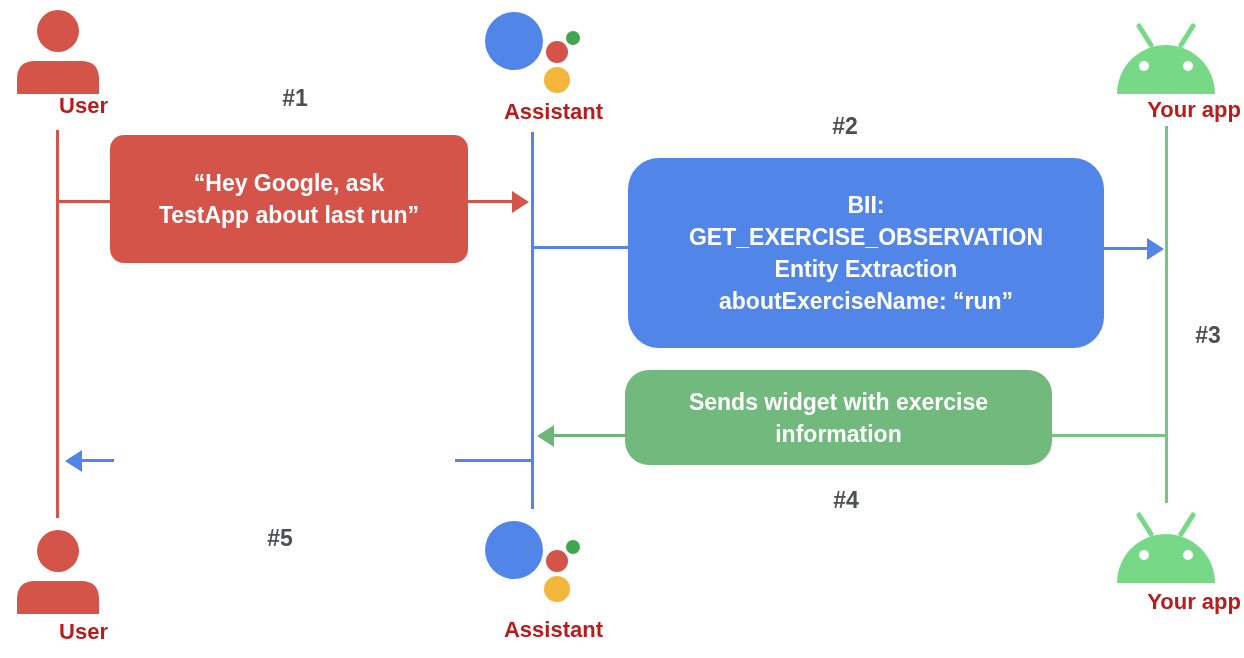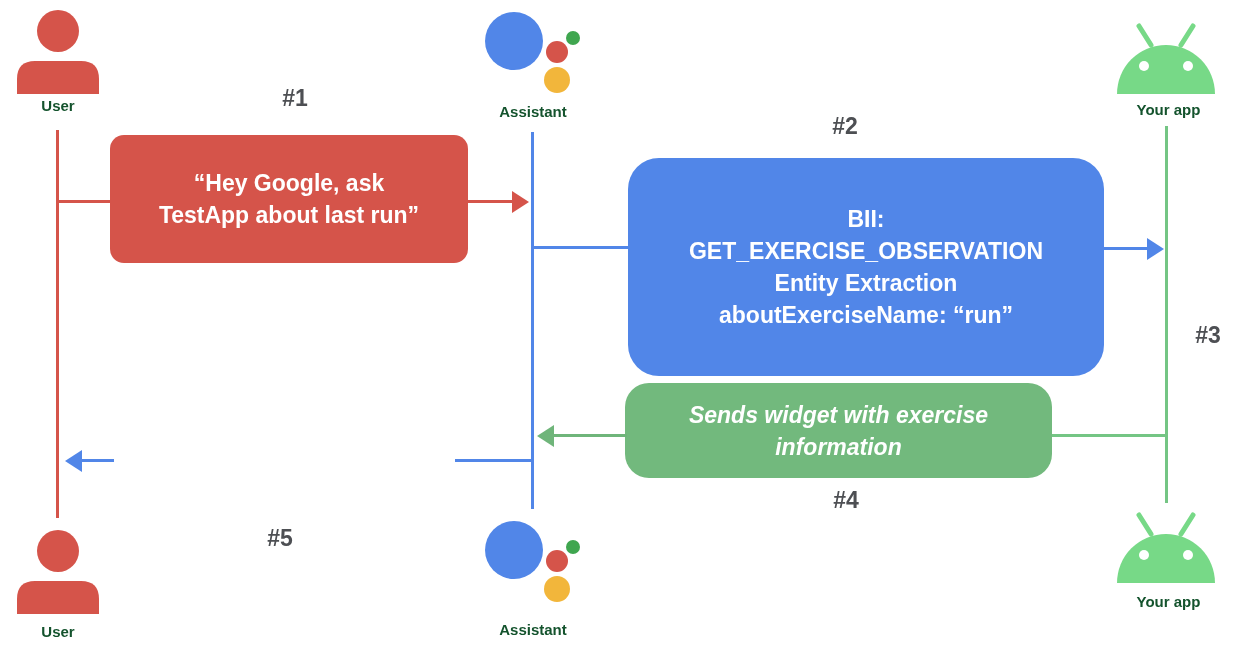--- a/index.html
+++ b/index.html
@@ -2,21 +2,21 @@
 <html><head>
 <meta charset="utf-8">
 <style>
   html,body{margin:0;padding:0;background:#ffffff;}
   .stage{
     position:relative;width:1244px;height:658px;background:#ffffff;overflow:hidden;
     font-family:"Liberation Sans",sans-serif;
   }
   .abs{position:absolute;}
   .actor-label{
-    font-weight:bold;font-size:15px;color:#14532d;text-align:center;line-height:24px;
+    font-weight:bold;font-size:22px;color:#b91c1c;text-align:right;line-height:24px;
   }
   .step-label{
     font-weight:bold;font-size:23px;color:#4d4f53;text-align:center;line-height:24px;
   }
   .msg-box{
     color:#ffffff;font-weight:bold;font-size:23px;line-height:32px;
     display:flex;align-items:center;justify-content:center;text-align:center;
     white-space:pre-line;
   }
   .box-red{background:#d5544a;border-radius:14px;}
@@ -68,31 +68,31 @@
 
   <div class="abs step-label" style="left:265px;top:86px;width:60px;">#1</div>
   <div class="abs hline c-red" style="left:57px;top:200px;width:56px;"></div>
   <div class="abs msg-box box-red" style="left:110px;top:135px;width:358px;height:128px;">“Hey Google, ask
 TestApp about last run”</div>
   <div class="abs hline c-red" style="left:466px;top:200px;width:47px;"></div>
   <div class="abs tri tri-right-red" style="left:512px;top:191px;"></div>
 
   <div class="abs step-label" style="left:815px;top:114px;width:60px;">#2</div>
   <div class="abs hline c-blue" style="left:533px;top:246px;width:97px;"></div>
-  <div class="abs msg-box box-blue" style="left:628px;top:158px;width:476px;height:218px;">BII:
+  <div class="abs msg-box box-blue" style="left:628px;top:158px;width:476px;height:190px;">BII:
 GET_EXERCISE_OBSERVATION
 Entity Extraction
 aboutExerciseName: “run”</div>
   <div class="abs hline c-blue" style="left:1102px;top:247px;width:46px;"></div>
   <div class="abs tri tri-right-blue" style="left:1147px;top:238px;"></div>
 
   <div class="abs step-label" style="left:1178px;top:323px;width:60px;">#3</div>
 
   <div class="abs hline c-greenline" style="left:1050px;top:434px;width:117px;"></div>
-  <div class="abs msg-box box-green" style="left:625px;top:383px;width:427px;height:95px;font-style:italic;">Sends widget with exercise
+  <div class="abs msg-box box-green" style="left:625px;top:370px;width:427px;height:95px;">Sends widget with exercise
 information</div>
   <div class="abs hline c-green" style="left:552px;top:434px;width:75px;"></div>
   <div class="abs tri tri-left-green" style="left:537px;top:425px;"></div>
   <div class="abs step-label" style="left:816px;top:488px;width:60px;">#4</div>
 
   <div class="abs hline c-blue" style="left:455px;top:459px;width:78px;"></div>
   <div class="abs hline c-blue" style="left:80px;top:459px;width:34px;"></div>
   <div class="abs tri tri-left-blue" style="left:65px;top:450px;"></div>
   <div class="abs step-label" style="left:250px;top:526px;width:60px;">#5</div>
 

